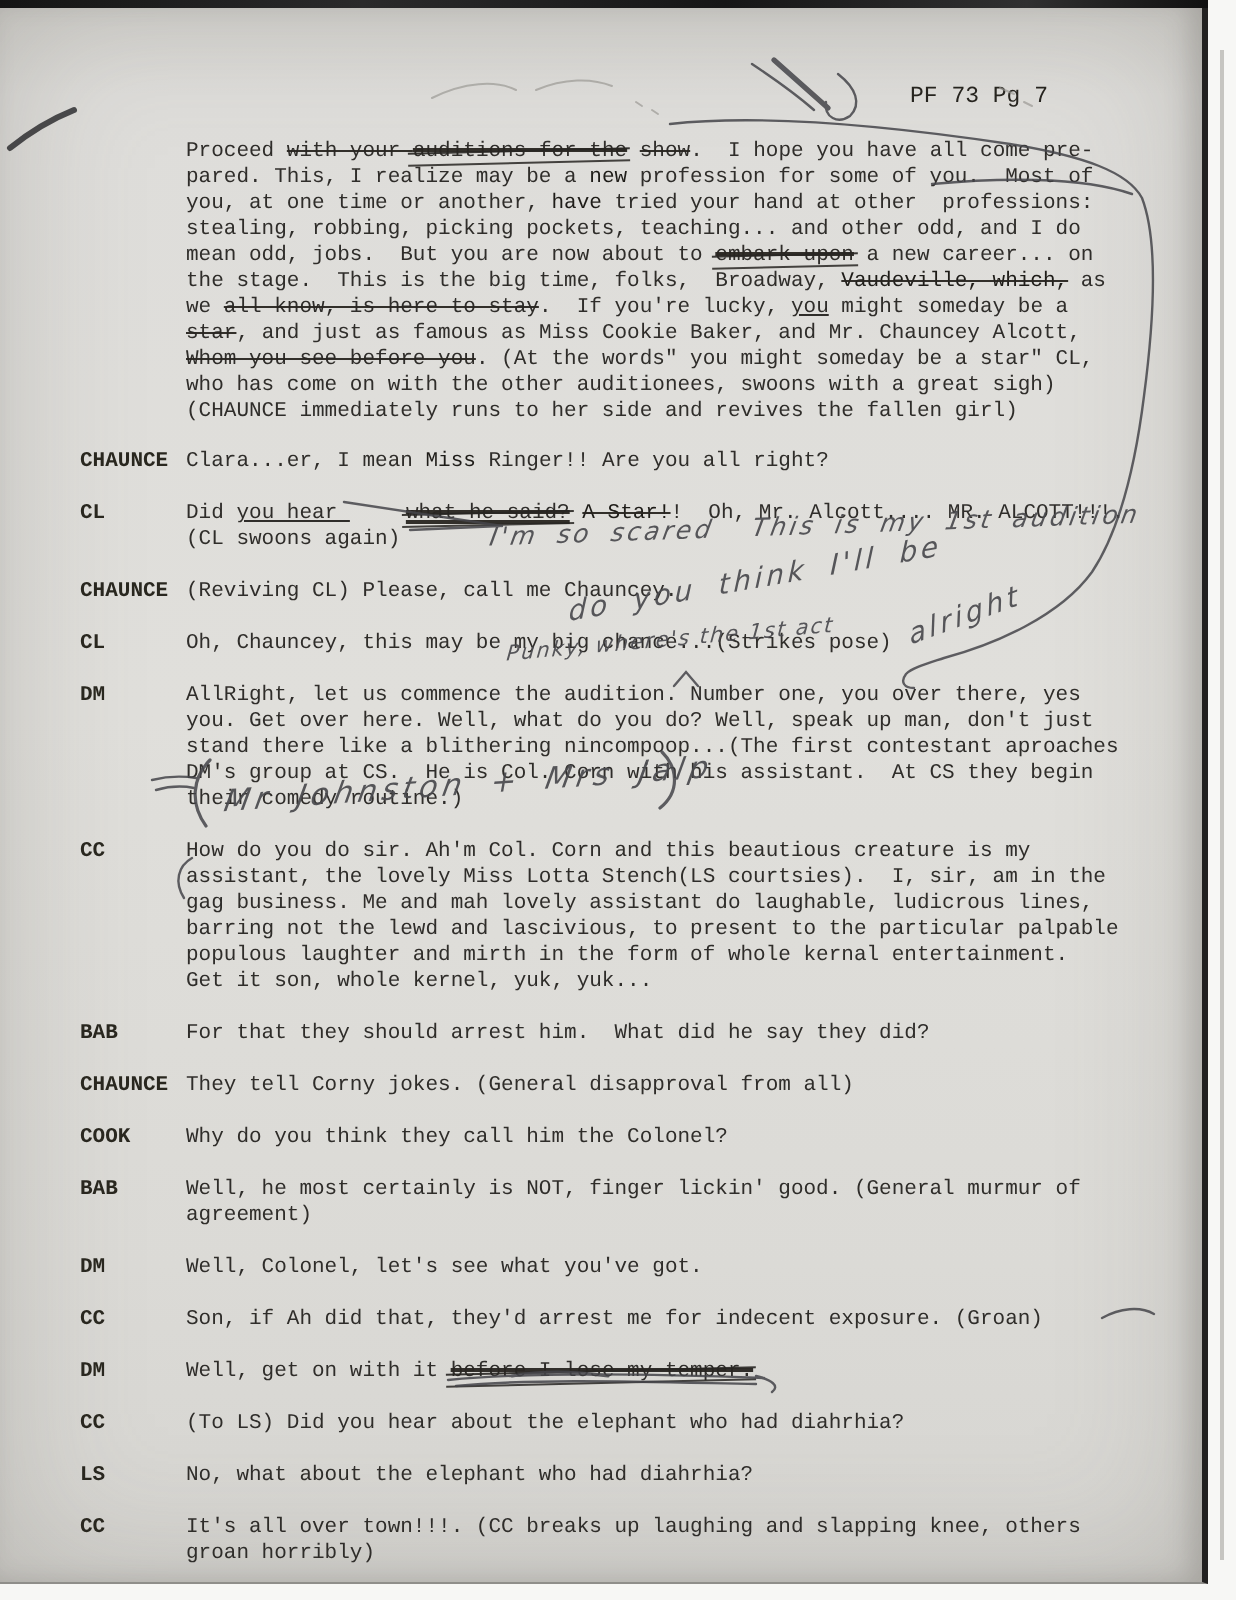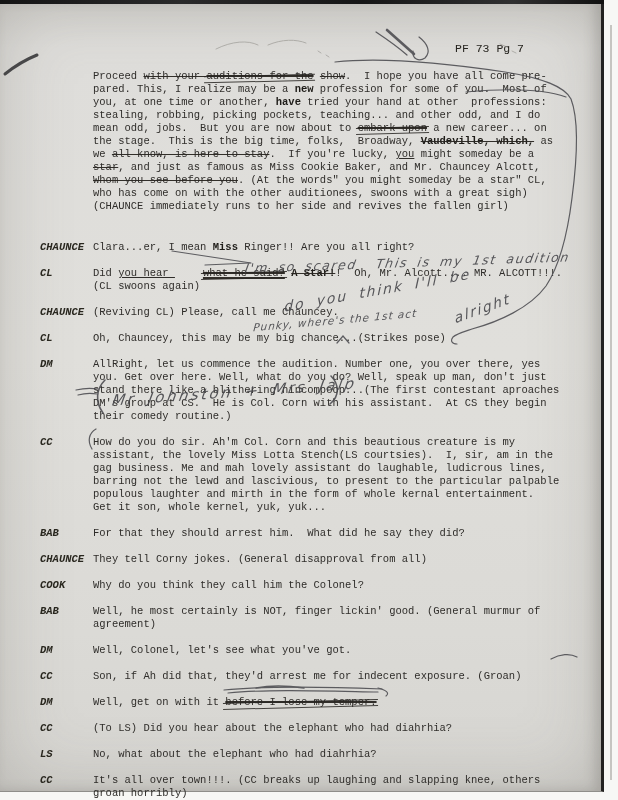--- a/index.html
+++ b/index.html
@@ -14,27 +14,27 @@
     box-shadow:inset 0 0 70px rgba(110,108,100,.28), inset -6px 0 12px rgba(90,88,82,.25);
     border-right:3px solid #222120;
     border-bottom:1px solid #8f8e8a;
   }
   .top-edge{position:absolute;left:0;top:0;width:604px;height:4px;background:linear-gradient(90deg,#141414 0%,#2a2a2a 30%,#161616 60%,#303030 85%,#101010 100%);}
   .second-edge{position:absolute;left:610px;top:25px;width:2px;height:755px;background:#c6c5c1;}
   .typed{color:#2f2d2a;font-size:10.5px;line-height:13px;letter-spacing:0;white-space:pre;}
   .header{position:absolute;left:455px;top:42px;font-size:11.5px;color:#26241f;}
   .script-body{position:absolute;left:0;top:70px;width:601px;}
   .entry{position:relative;padding-left:93px;margin-bottom:13px;}
-  .entry.intro{margin-bottom:28px;}
-  .speaker{position:absolute;left:40px;top:0;font-weight:bold;color:#29271f;font-style:italic;}
+  .entry.intro{margin-bottom:12px;}
+  .speaker{position:absolute;left:40px;top:0;font-weight:bold;color:#29271f;}
   .tline{height:13px;}
   .st-x{text-decoration-line:line-through;text-decoration-thickness:1.4px;text-decoration-color:rgba(40,37,33,.95);}
   .st-u{text-decoration-line:underline;text-decoration-thickness:1.2px;}
   .st-x.st-u,.st-xx.st-u{text-decoration-line:underline line-through;margin-left:28px;}
-  .st-b{font-weight:bold;color:#1e1c18;}
+  .st-b{font-weight:normal;color:#1e1c18;}
   .st-xx{position:relative;text-decoration-line:line-through;text-decoration-thickness:1.5px;text-decoration-color:rgba(40,37,33,.95);}
   .st-xx::before{
     content:"";position:absolute;left:-2px;right:-2px;top:42%;height:5px;
     border-top:1.6px solid rgba(40,38,35,.9);border-bottom:1.6px solid rgba(40,38,35,.85);
     transform:rotate(-1.4deg);pointer-events:none;
   }
   .hw{
     position:absolute;color:#4a4a4e;opacity:.92;
     font-family:"DejaVu Sans",sans-serif;font-style:italic;white-space:pre;
   }

